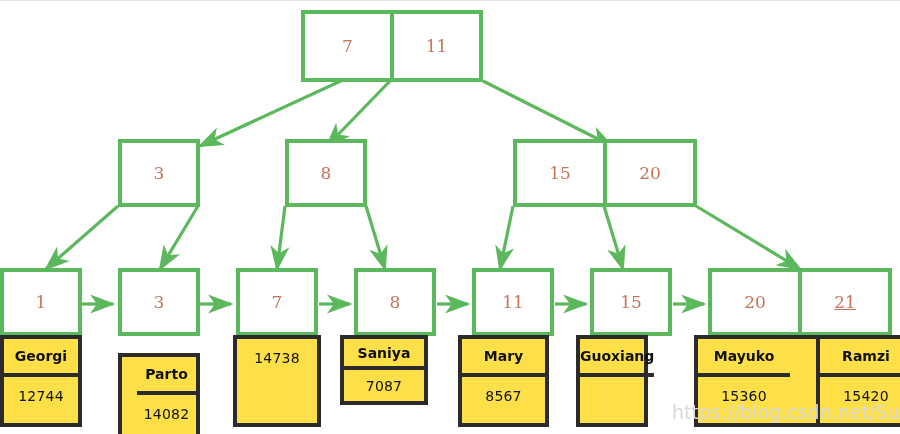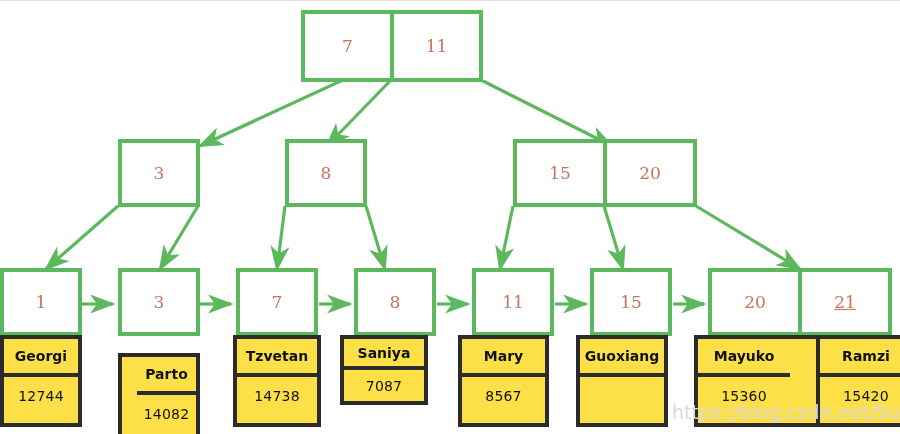--- a/index.html
+++ b/index.html
@@ -186,40 +186,39 @@
 
   <div class="rnode" style="left:118px; top:352px; width:82px; height:88px;padding-left:15px;">
     <div class="rcol">
       <div class="rname">Parto</div>
       <div class="rval">14082</div>
     </div>
   </div>
 
   <div class="rnode" style="left:233px; top:334px; width:88px; height:92px;">
     <div class="rcol">
-      <div class="rname">Tzvetan</div>
       <div class="rval">14738</div>
     </div>
   </div>
 
   <div class="rnode" style="left:340px; top:334px; width:88px; height:70px;">
     <div class="rcol">
       <div class="rname">Saniya</div>
       <div class="rval">7087</div>
     </div>
   </div>
 
   <div class="rnode" style="left:458px; top:334px; width:91px; height:92px;">
     <div class="rcol">
       <div class="rname">Mary</div>
       <div class="rval">8567</div>
     </div>
   </div>
 
-  <div class="rnode" style="left:576px; top:334px; width:92px; height:92px;">
+  <div class="rnode" style="left:576px; top:334px; width:72px; height:92px;">
     <div class="rcol">
       <div class="rname">Guoxiang</div>
     </div>
   </div>
 
   <div class="rnode" style="left:694px; top:334px; width:222px; height:92px;">
     <div class="rcol">
       <div class="rname">Mayuko</div>
       <div class="rval">15360</div>
     </div>

